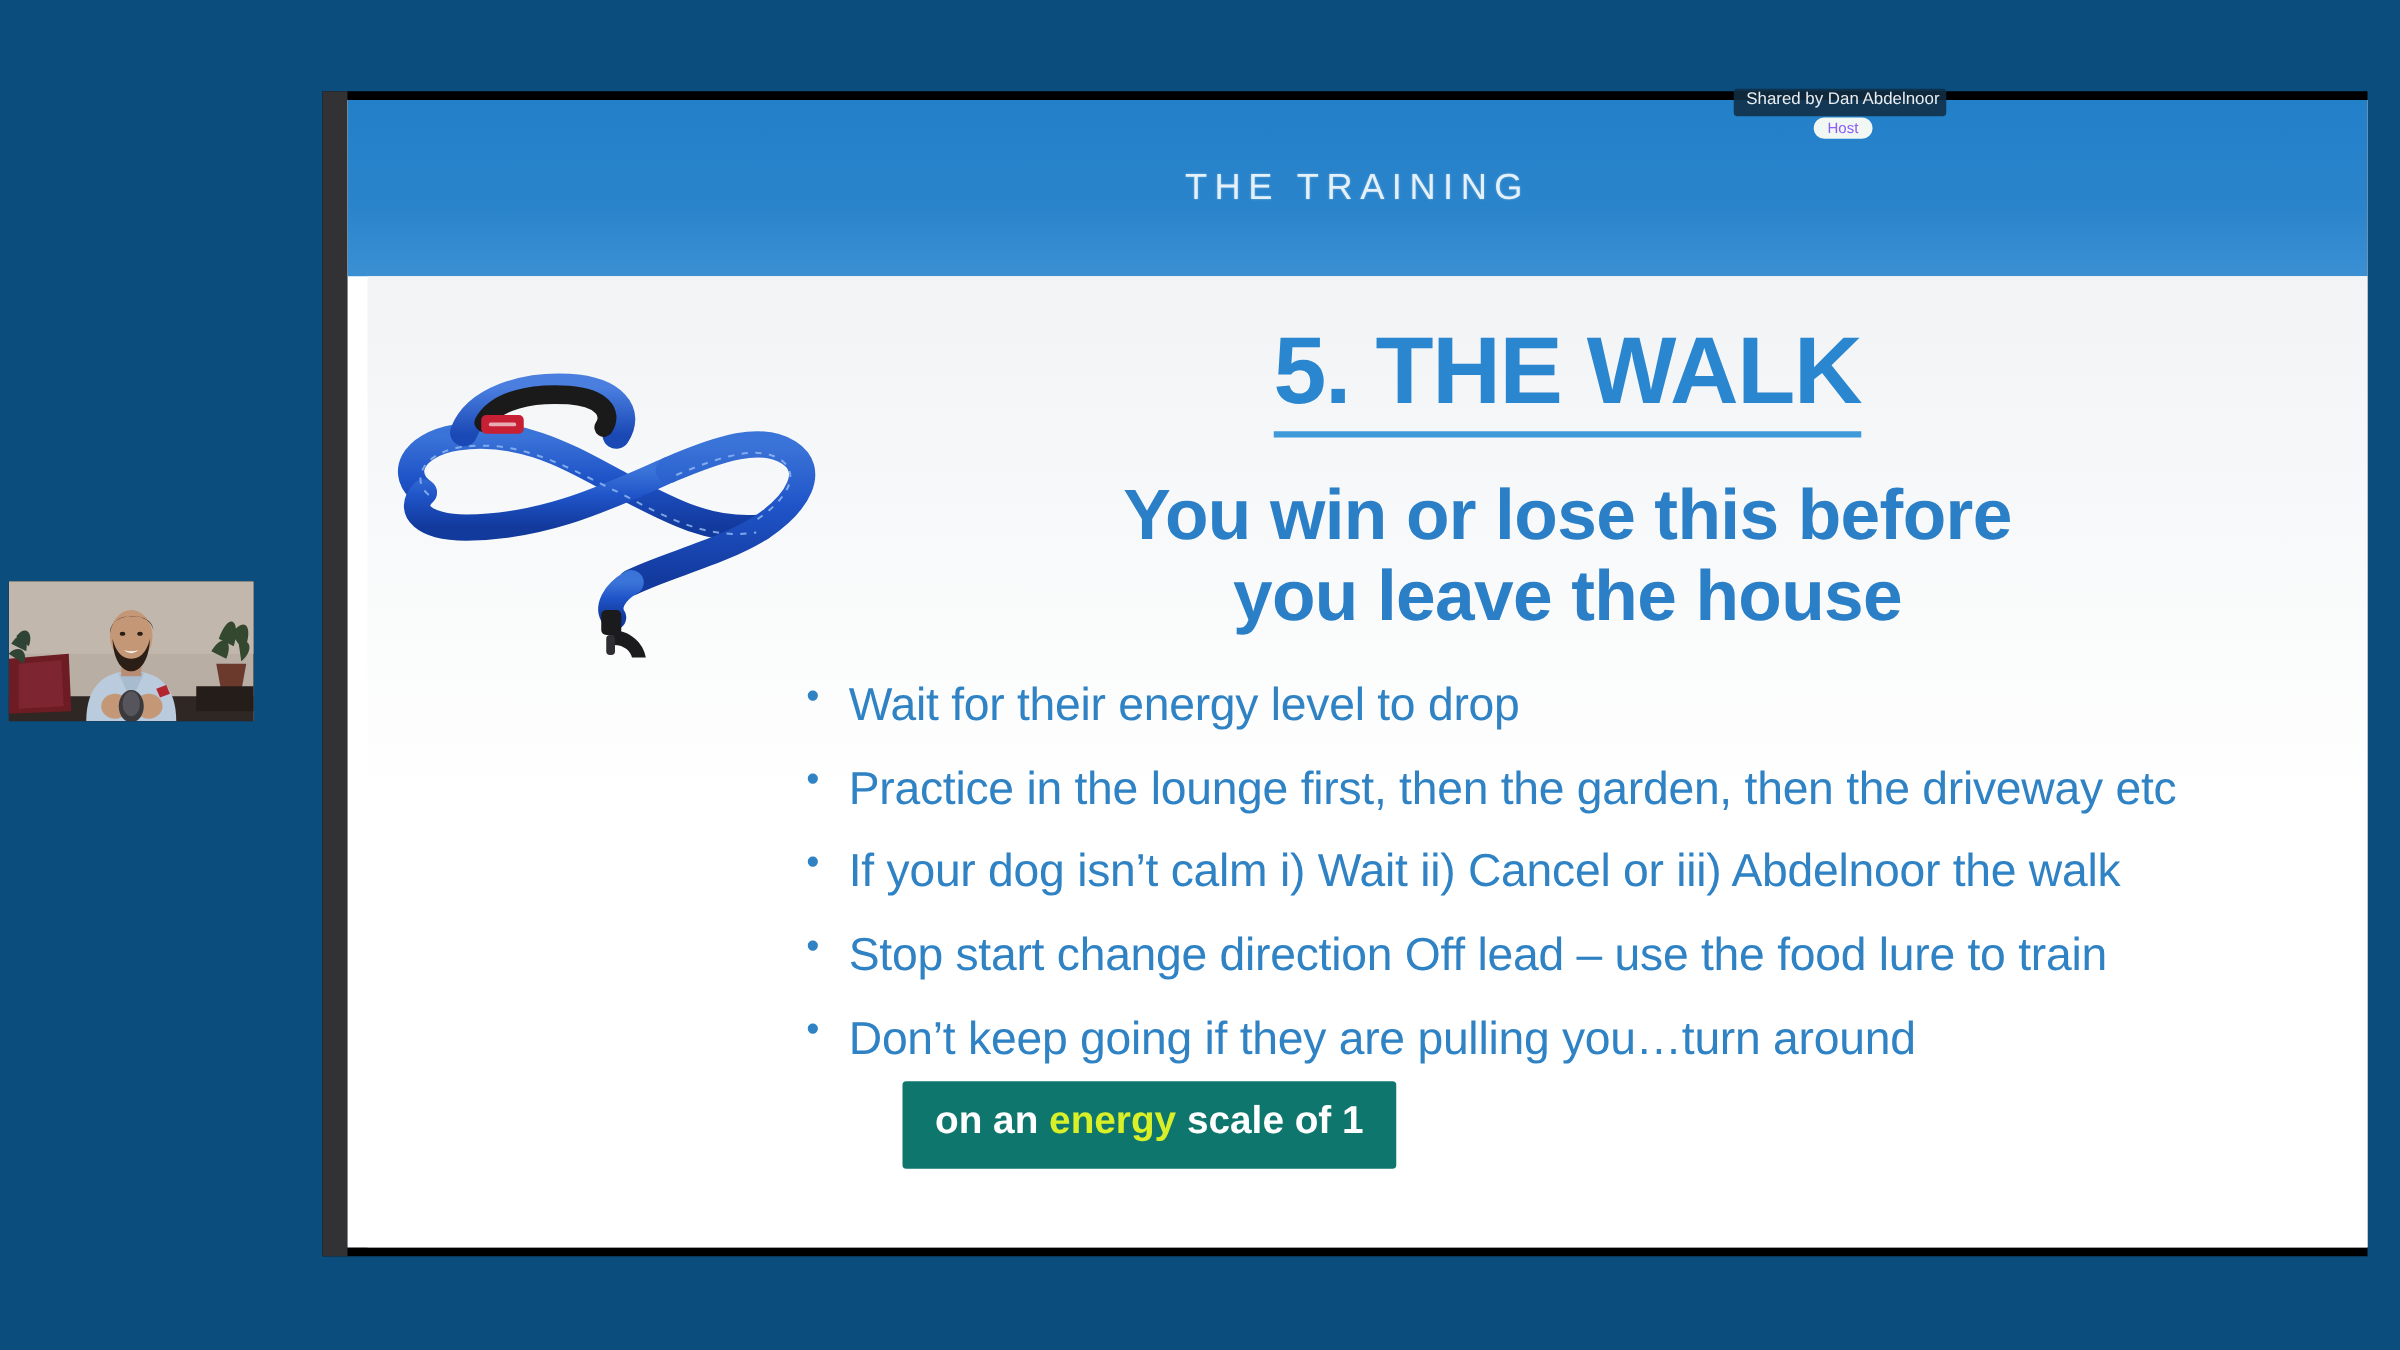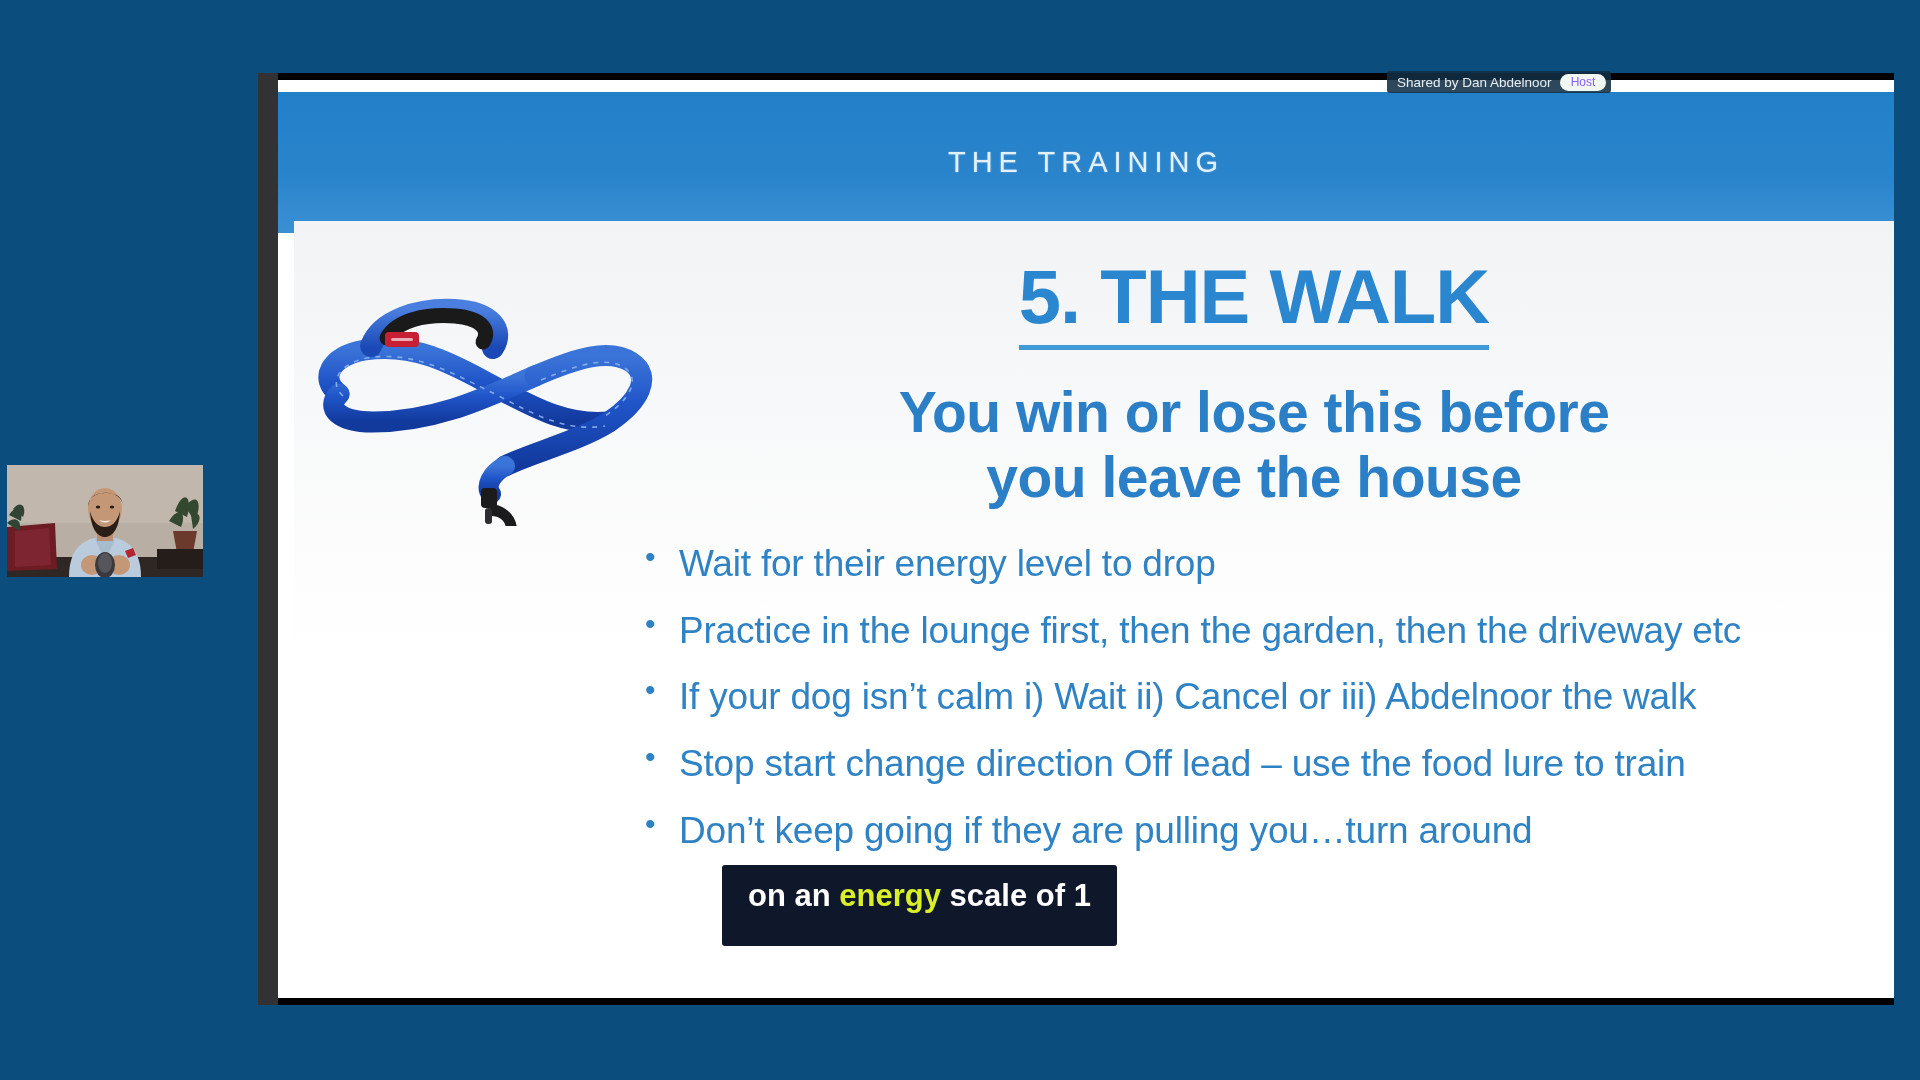--- a/index.html
+++ b/index.html
@@ -25,21 +25,21 @@
     position:absolute; left:20px; top:7px;
     width:1616px; height:918px;
     background:#ffffff;
     overflow:hidden;
   }
 
   
   #slide-header {
     position:absolute; left:0; top:0; width:100%; height:141px;
     background:linear-gradient(180deg,#2280c9 0%,#2a84cb 60%,#3b90d3 100%);
-    display:flex; align-items:center; justify-content:center;margin-top:12px;
+    display:flex; align-items:center; justify-content:center;
   }
   #slide-header-title {
     color:#e4f1fb;
     font-size:29px;
     letter-spacing:6px;
     font-weight:400;
     text-shadow:0 0 2px rgba(255,255,255,.35);
   }
 
   
@@ -90,42 +90,43 @@
 
   
   #shared-by {
     position:absolute; left:1387px; top:71px;
     height:22px;
     background:rgba(17,45,68,.88);
     border-radius:3px;
     display:flex; align-items:center; gap:8px;
     padding:0 5px 0 10px;
     z-index:5;
+    flex-direction:column;
   }
   #shared-by-label { color:#e9eef3; font-size:13.5px; white-space:nowrap; }
   #host-badge {
     background:#f1f7f3; color:#8b5cf6;
     font-size:12px; border-radius:11px;
     padding:2px 11px 3px; line-height:1;
   }
 
   
   #webcam {
     position:absolute; left:7px; top:465px;
     width:196px; height:112px;
     background:#2a2420; overflow:hidden;
   }
   #webcam svg { width:100%; height:100%; display:block; }
 
   
   #caption {
     position:absolute; left:722px; top:865px;
-    background:#0f172a; color:#fff;
+    background:#0f766e; color:#fff;
     font-size:31px; font-weight:bold;
-    padding:13px 26px 32px;
+    padding:13px 26px 21px;
     border-radius:3px;
     white-space:nowrap;
     z-index:6;
   }
   #caption .hl { color:#d9f028; }
 </style>
 </head>
 <body>
 
 <div id="stage">

